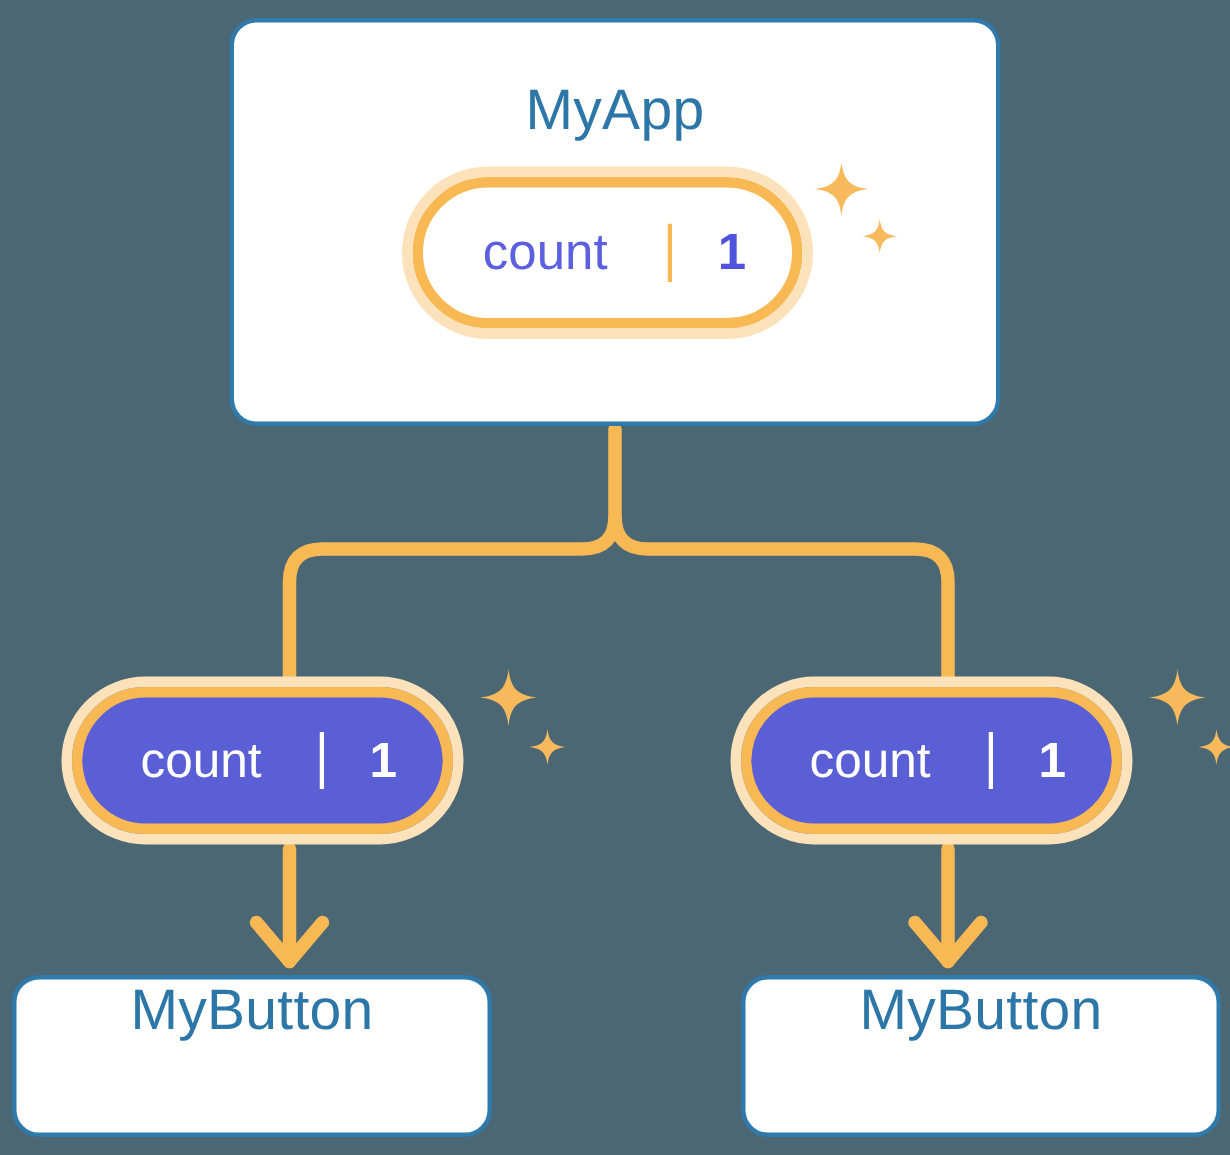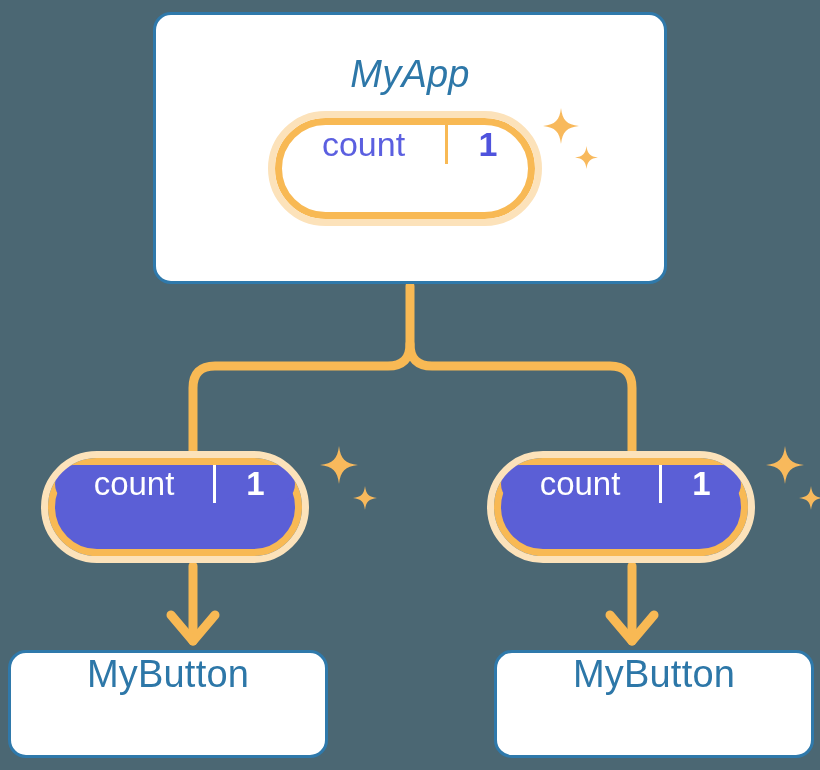--- a/index.html
+++ b/index.html
@@ -49,21 +49,20 @@
   }
 
   #card-app {
     left: 153px;
     top: 12px;
     width: 514px;
     height: 272px;
   }
   #card-app .card-title {
     margin-top: 38px;
-    font-style: italic;
   }
 
   #card-btn-left {
     left: 8px;
     top: 650px;
     width: 320px;
     height: 108px;
   }
   #card-btn-right {
     left: 494px;
@@ -74,21 +73,21 @@
   .btn-card .card-title {
   }
 
   
   .pill-wrap {
     position: absolute;
   }
   .pill {
     position: relative;
     display: flex;
-    align-items: flex-start;
+    align-items: center;
     border-radius: 999px;
     box-sizing: border-box;
     
     border: 7px solid #f8b954;
     outline: 7px solid #fce2ba;
     background: #ffffff;
   }
   .pill-key, .pill-val {
     display: flex;
     align-items: center;

